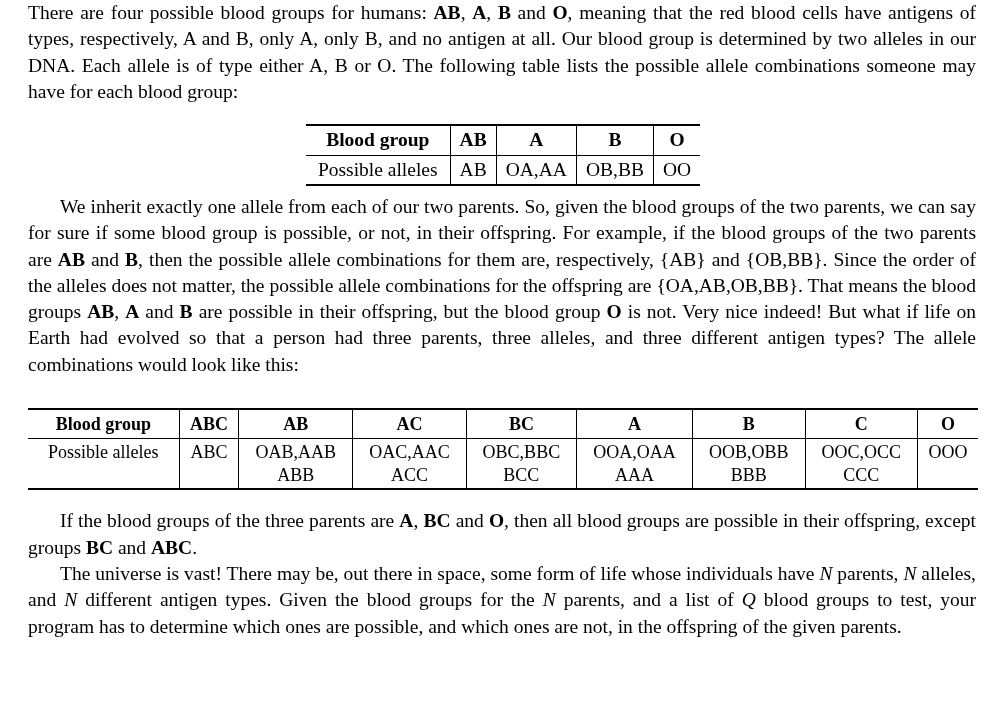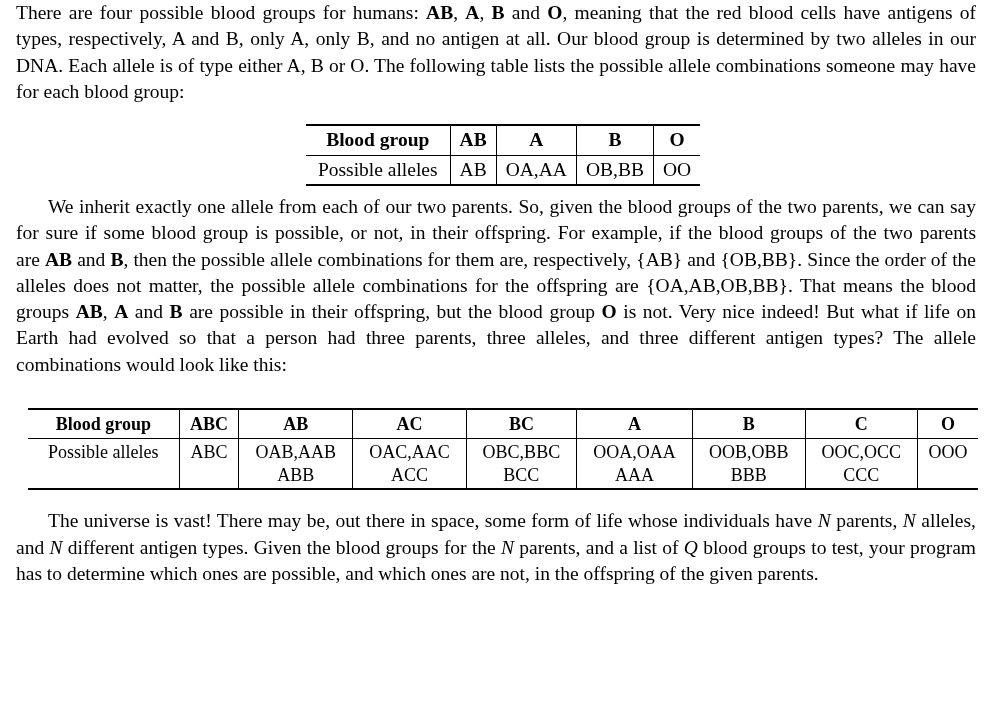--- a/index.html
+++ b/index.html
@@ -17,21 +17,21 @@
     overflow: hidden;
   }
   .page {
     position: relative;
     width: 1006px;
     height: 712px;
     padding: 0;
     box-sizing: border-box;
   }
   .body-text {
-    margin: 0 30px 0 16px;
+    margin: 0 30px 0 28px;
     text-align: justify;
     text-justify: inter-word;
   }
   p.para {
     margin: 0;
     padding: 0;
     text-align: justify;
   }
   p.indent {
     text-indent: 32px;
@@ -184,18 +184,21 @@
           <td class="cellwrap">OOC,OCC
 CCC</td>
           <td class="cellwrap">OOO</td>
         </tr>
       </tbody>
     </table>
   </div>
 
   <div class="gap-small"></div>
 
+  <div class="body-text">
+    <p class="para indent">If the blood groups of the three parents are&nbsp;<span class="b">A</span>,&nbsp;<span class="b">BC</span>&nbsp;and&nbsp;<span class="b">O</span>, then all blood groups are possible in their offspring, except groups&nbsp;<span class="b">BC</span>&nbsp;and&nbsp;<span class="b">ABC</span>.</p>
+  </div>
 
   <div class="body-text">
     <p class="para indent">The universe is vast! There may be, out there in space, some form of life whose individuals have&nbsp;<span class="mathvar">N</span> parents,&nbsp;<span class="mathvar">N</span>&nbsp;alleles, and&nbsp;<span class="mathvar">N</span>&nbsp;different antigen types. Given the blood groups for the&nbsp;<span class="mathvar">N</span>&nbsp;parents, and a list of&nbsp;<span class="mathvar">Q</span>&nbsp;blood groups to test, your program has to determine which ones are possible, and which ones are not, in the offspring of the given parents.</p>
   </div>
 
 </div>
 
 </body></html>

